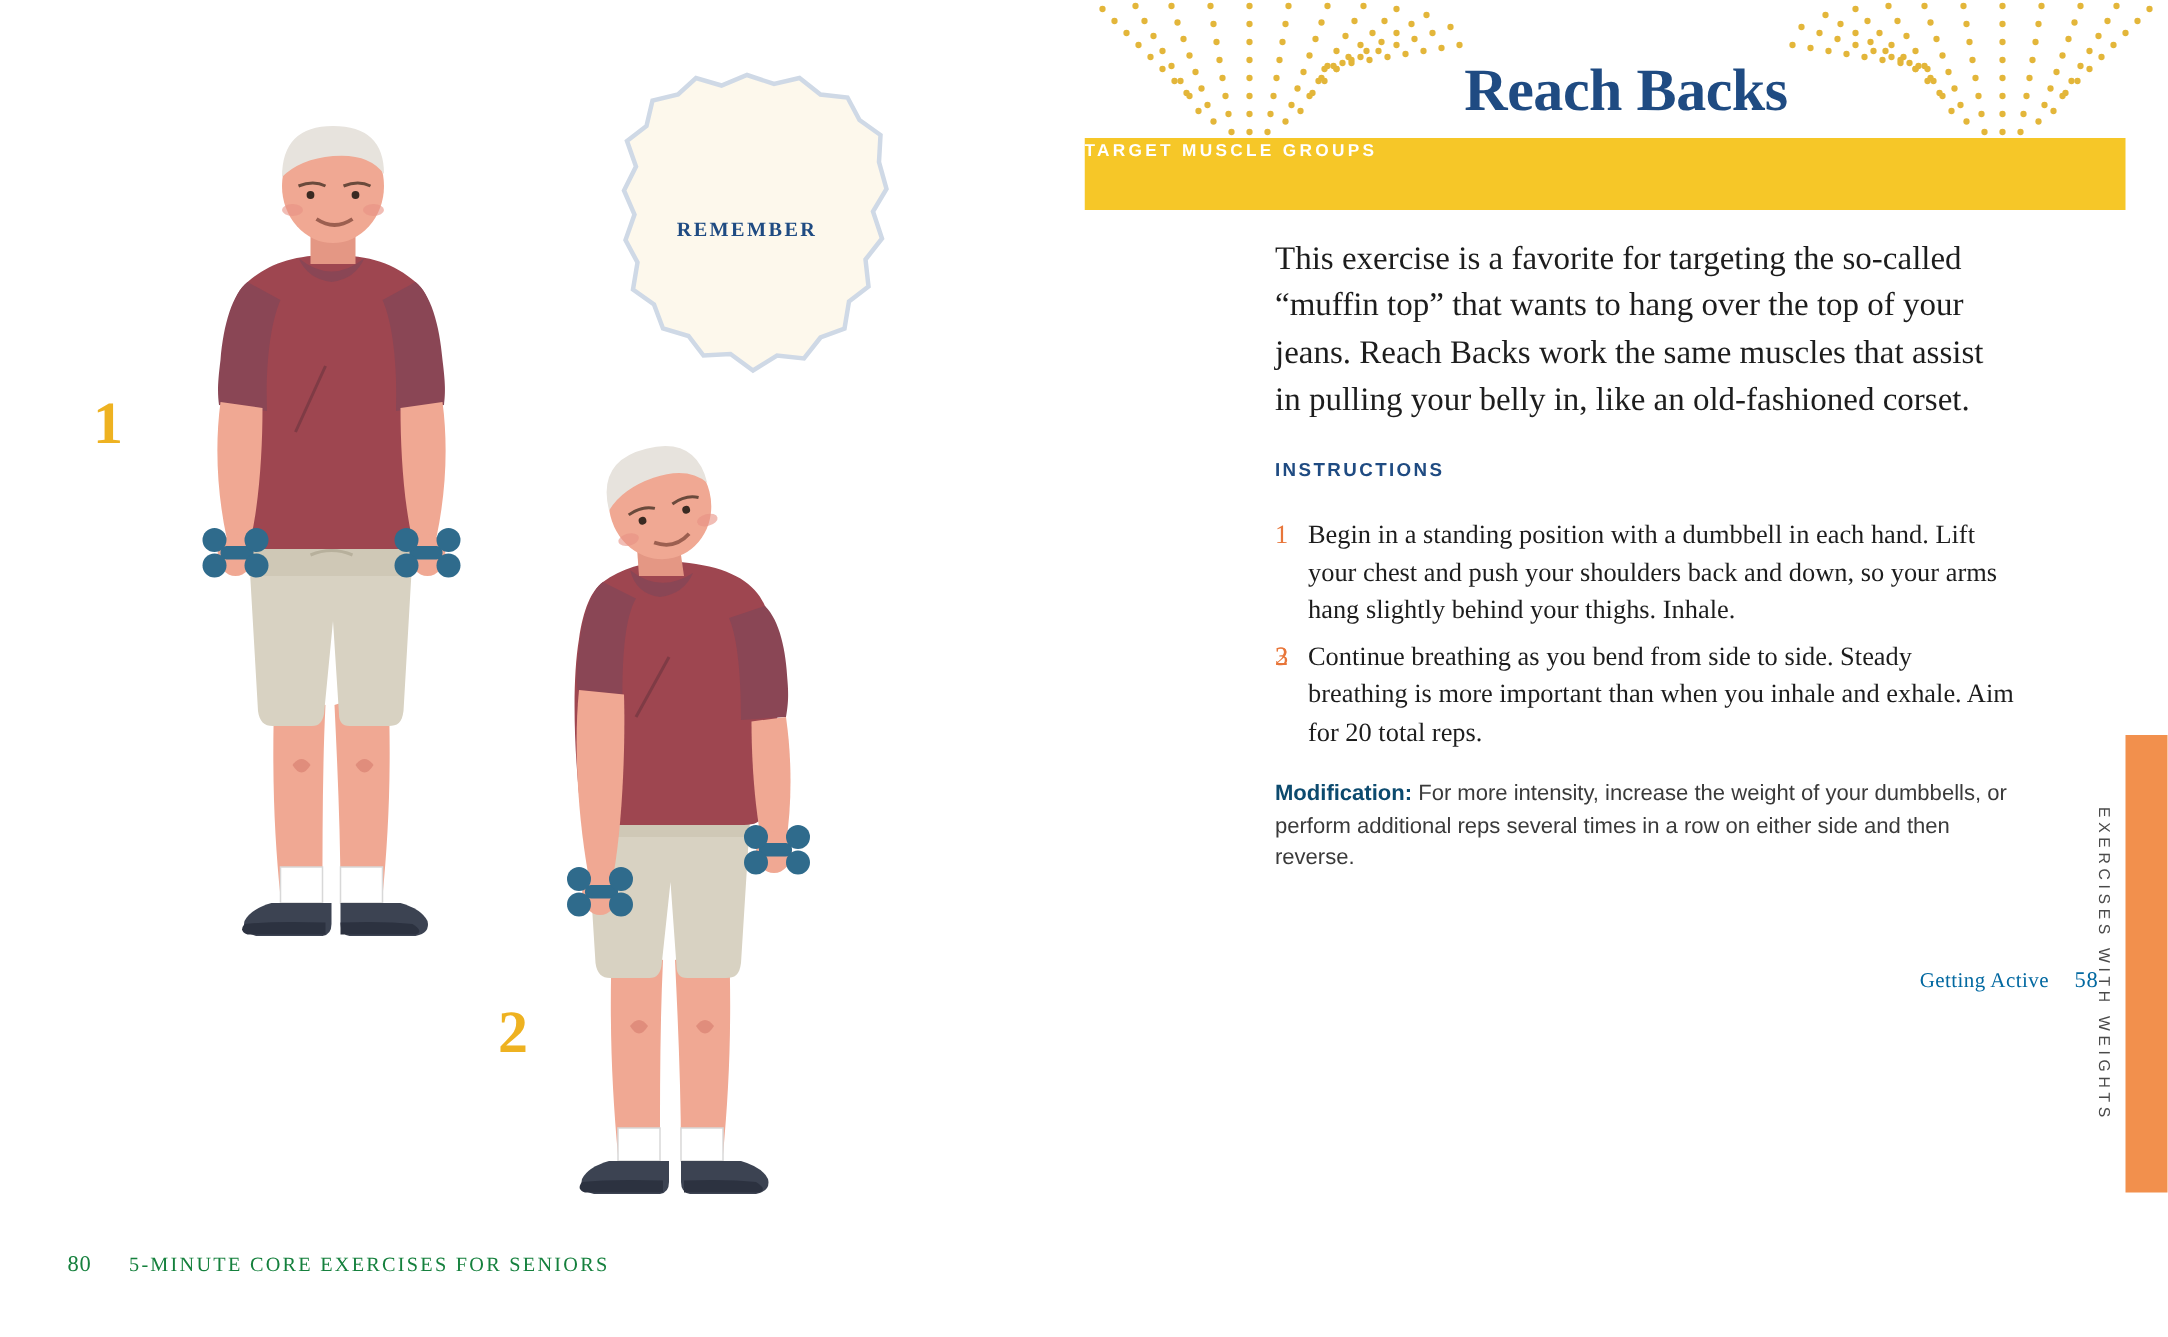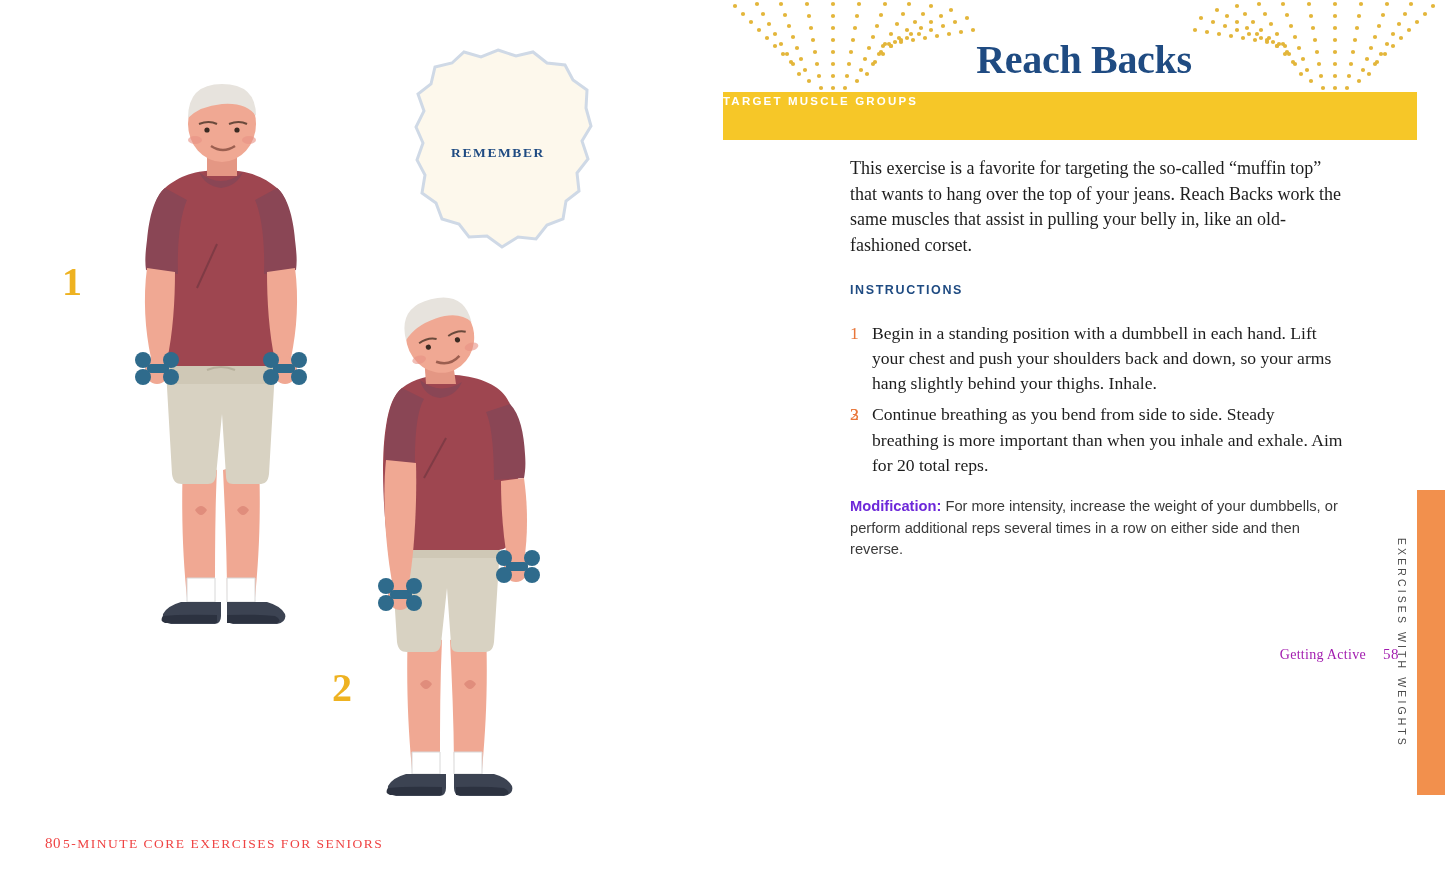--- a/index.html
+++ b/index.html
@@ -88,41 +88,41 @@
   }
   .callout-body i { font-style: italic; }
 
   
   .footer-left {
     position: absolute;
     left: 45px;
     bottom: 39px;
     display: flex;
     align-items: baseline;
-    gap: 2px;
-    color: #ef4444;
+    gap: 25px;
+    color: #15803d;
   }
   .folio {
     font-family: "Liberation Serif", serif;
     font-size: 15px;
     letter-spacing: .5px;
   }
   .running-head {
     font-family: "Liberation Serif", serif;
     font-size: 13.5px;
     letter-spacing: 1.5px;
   }
   .footer-right {
     position: absolute;
     right: 46px;
     bottom: 39px;
     display: flex;
     align-items: baseline;
     gap: 17px;
-    color: #a21caf;
+    color: #0369a1;
   }
   .footer-right .running-head { letter-spacing: .3px; font-size: 14px;}
 
   
   .header-band {
     position: absolute;
     left: 0; top: 0;
     width: 722px;
     height: 142px;
     overflow: hidden;
@@ -182,21 +182,21 @@
 
   
   .col {
     position: absolute;
     left: 127px;
     top: 156px;
     width: 494px;
   }
   .intro {
     font-family: "Liberation Serif", serif;
-    font-size: 18px;
+    font-size: 22px;
     line-height: 1.43;
     color: #1d1d1d;
     margin: 0 0 24px 0;
   }
   .instructions-head {
     font-family: "Liberation Sans", sans-serif;
     font-weight: bold;
     font-size: 12.5px;
     letter-spacing: 1.6px;
     color: #1f4b82;
@@ -226,21 +226,21 @@
     font-size: 17.6px;
   }
   .modification {
     font-family: "Liberation Sans", sans-serif;
     font-size: 14.7px;
     line-height: 1.48;
     color: #3a3a3a;
     margin-top: 14px;
   }
   .modification b {
-    color: #6d28d9;
+    color: #0c4a6e;
     font-weight: bold;
   }
 
   
   .side-tab {
     position: absolute;
     right: 0;
     top: 490px;
     width: 28px;
     height: 305px;

